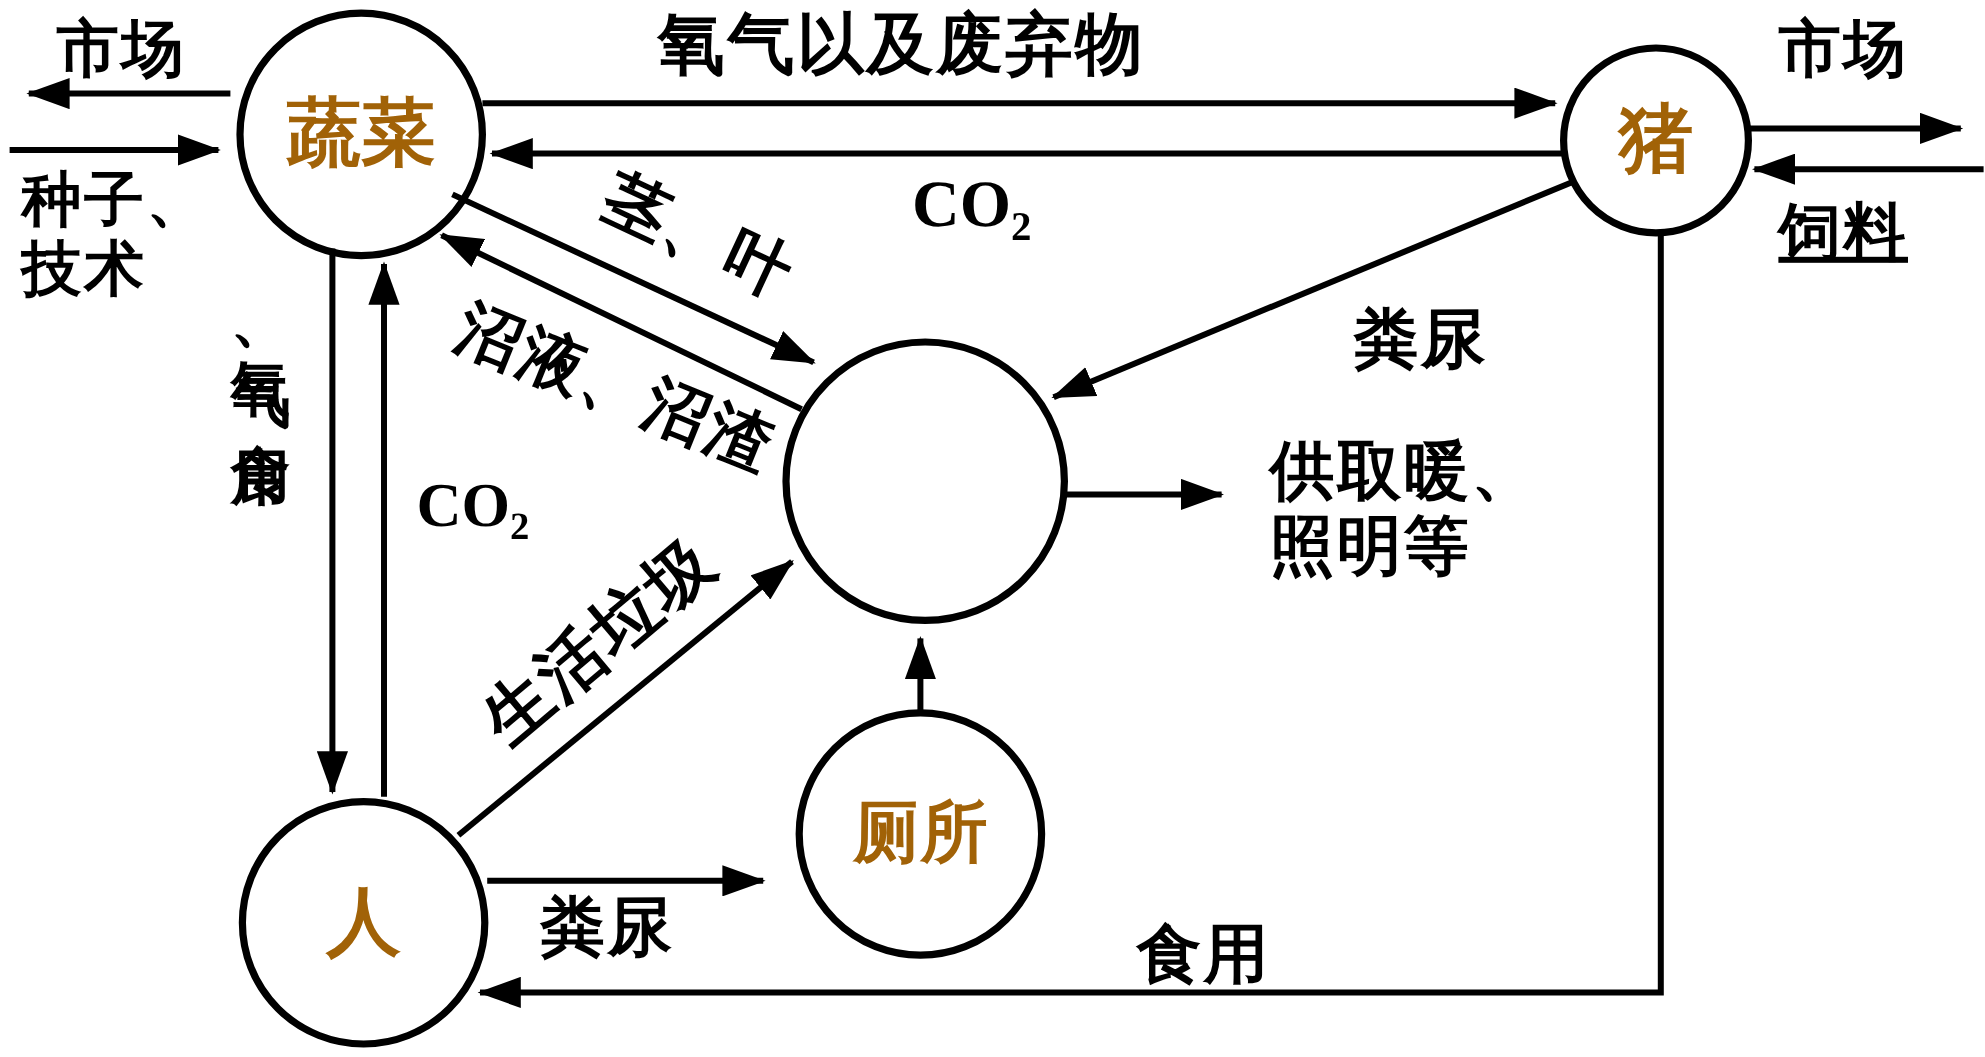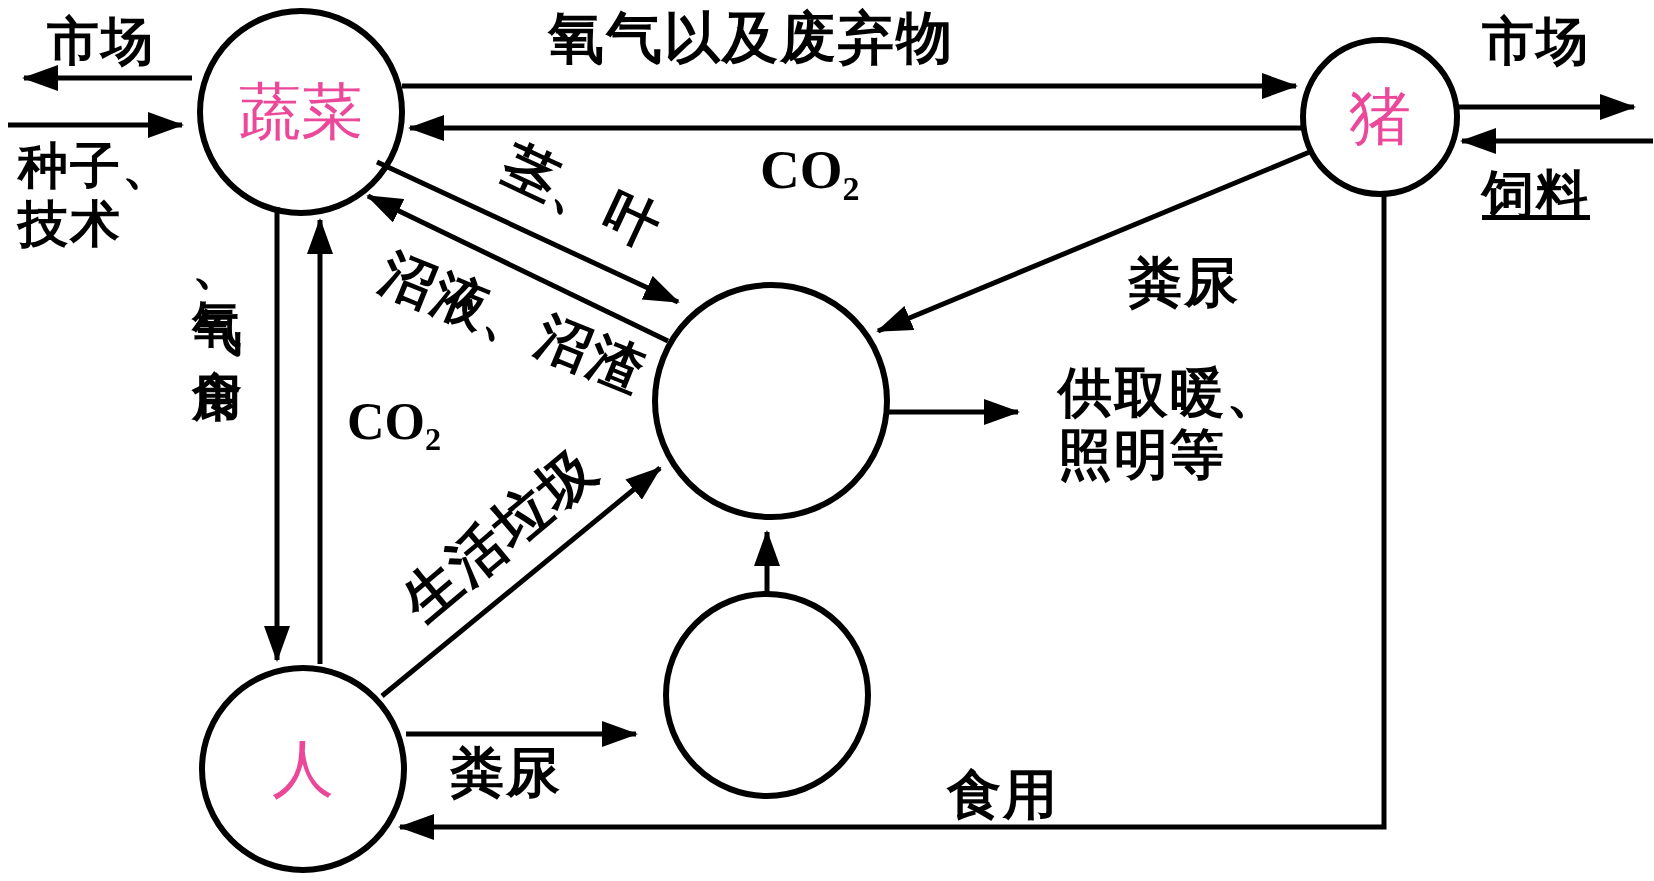--- a/index.html
+++ b/index.html
@@ -15,22 +15,22 @@
     position:absolute;
     color:#000;
     font-weight:bold;
     white-space:pre-line;
     line-height:1.15;
     letter-spacing:2px;
   }
   .node-lbl{
     position:absolute;
     transform:translate(-50%,-50%);
-    color:#ec4899;
-    font-weight:normal;
+    color:#a16207;
+    font-weight:bold;
     text-align:center;
     white-space:pre-line;
     line-height:1.1;
   }
   .rot{transform-origin:center center;}
   .co2 .sub{
     font-size:0.62em;
     vertical-align:-0.35em;
     letter-spacing:0;
   }
@@ -71,20 +71,21 @@
     <path d="M382,696 L660,468" stroke="#000" stroke-width="5" fill="none" marker-end="url(#ah)"></path>
     <path d="M1312,151 L878,331" stroke="#000" stroke-width="5" fill="none" marker-end="url(#ah)"></path>
     <path d="M887,412 L1018,412" stroke="#000" stroke-width="5" fill="none" marker-end="url(#ah)"></path>
     <path d="M767,592 L767,532" stroke="#000" stroke-width="5" fill="none" marker-end="url(#ah)"></path>
     <path d="M406,734 L636,734" stroke="#000" stroke-width="5" fill="none" marker-end="url(#ah)"></path>
     <path d="M1384,195 L1384,827 L400,827" stroke="#000" stroke-width="5" fill="none" marker-end="url(#ah)"></path>
   </svg>
 
   <div class="node-lbl" style="left:301px;top:112px;font-size:62px;">蔬菜</div>
   <div class="node-lbl" style="left:1380px;top:117px;font-size:62px;">猪</div>
+  <div class="node-lbl" style="left:767px;top:695px;font-size:56px;">厕所</div>
   <div class="node-lbl" style="left:303px;top:769px;font-size:62px;">人</div>
 
   <div class="lbl" style="left:47px;top:12px;font-size:52px;">市场</div>
   <div class="lbl" style="left:18px;top:138px;font-size:50px;">种子、
 技术</div>
   <div class="lbl" style="left:548px;top:6px;font-size:56px;">氧气以及废弃物</div>
 
   <div class="lbl co2" style="left:760px;top:138px;font-size:55px;letter-spacing:0;"><span>CO</span><span class="sub">2</span></div>
 
   <div class="lbl" style="left:1482px;top:12px;font-size:52px;">市场</div>

